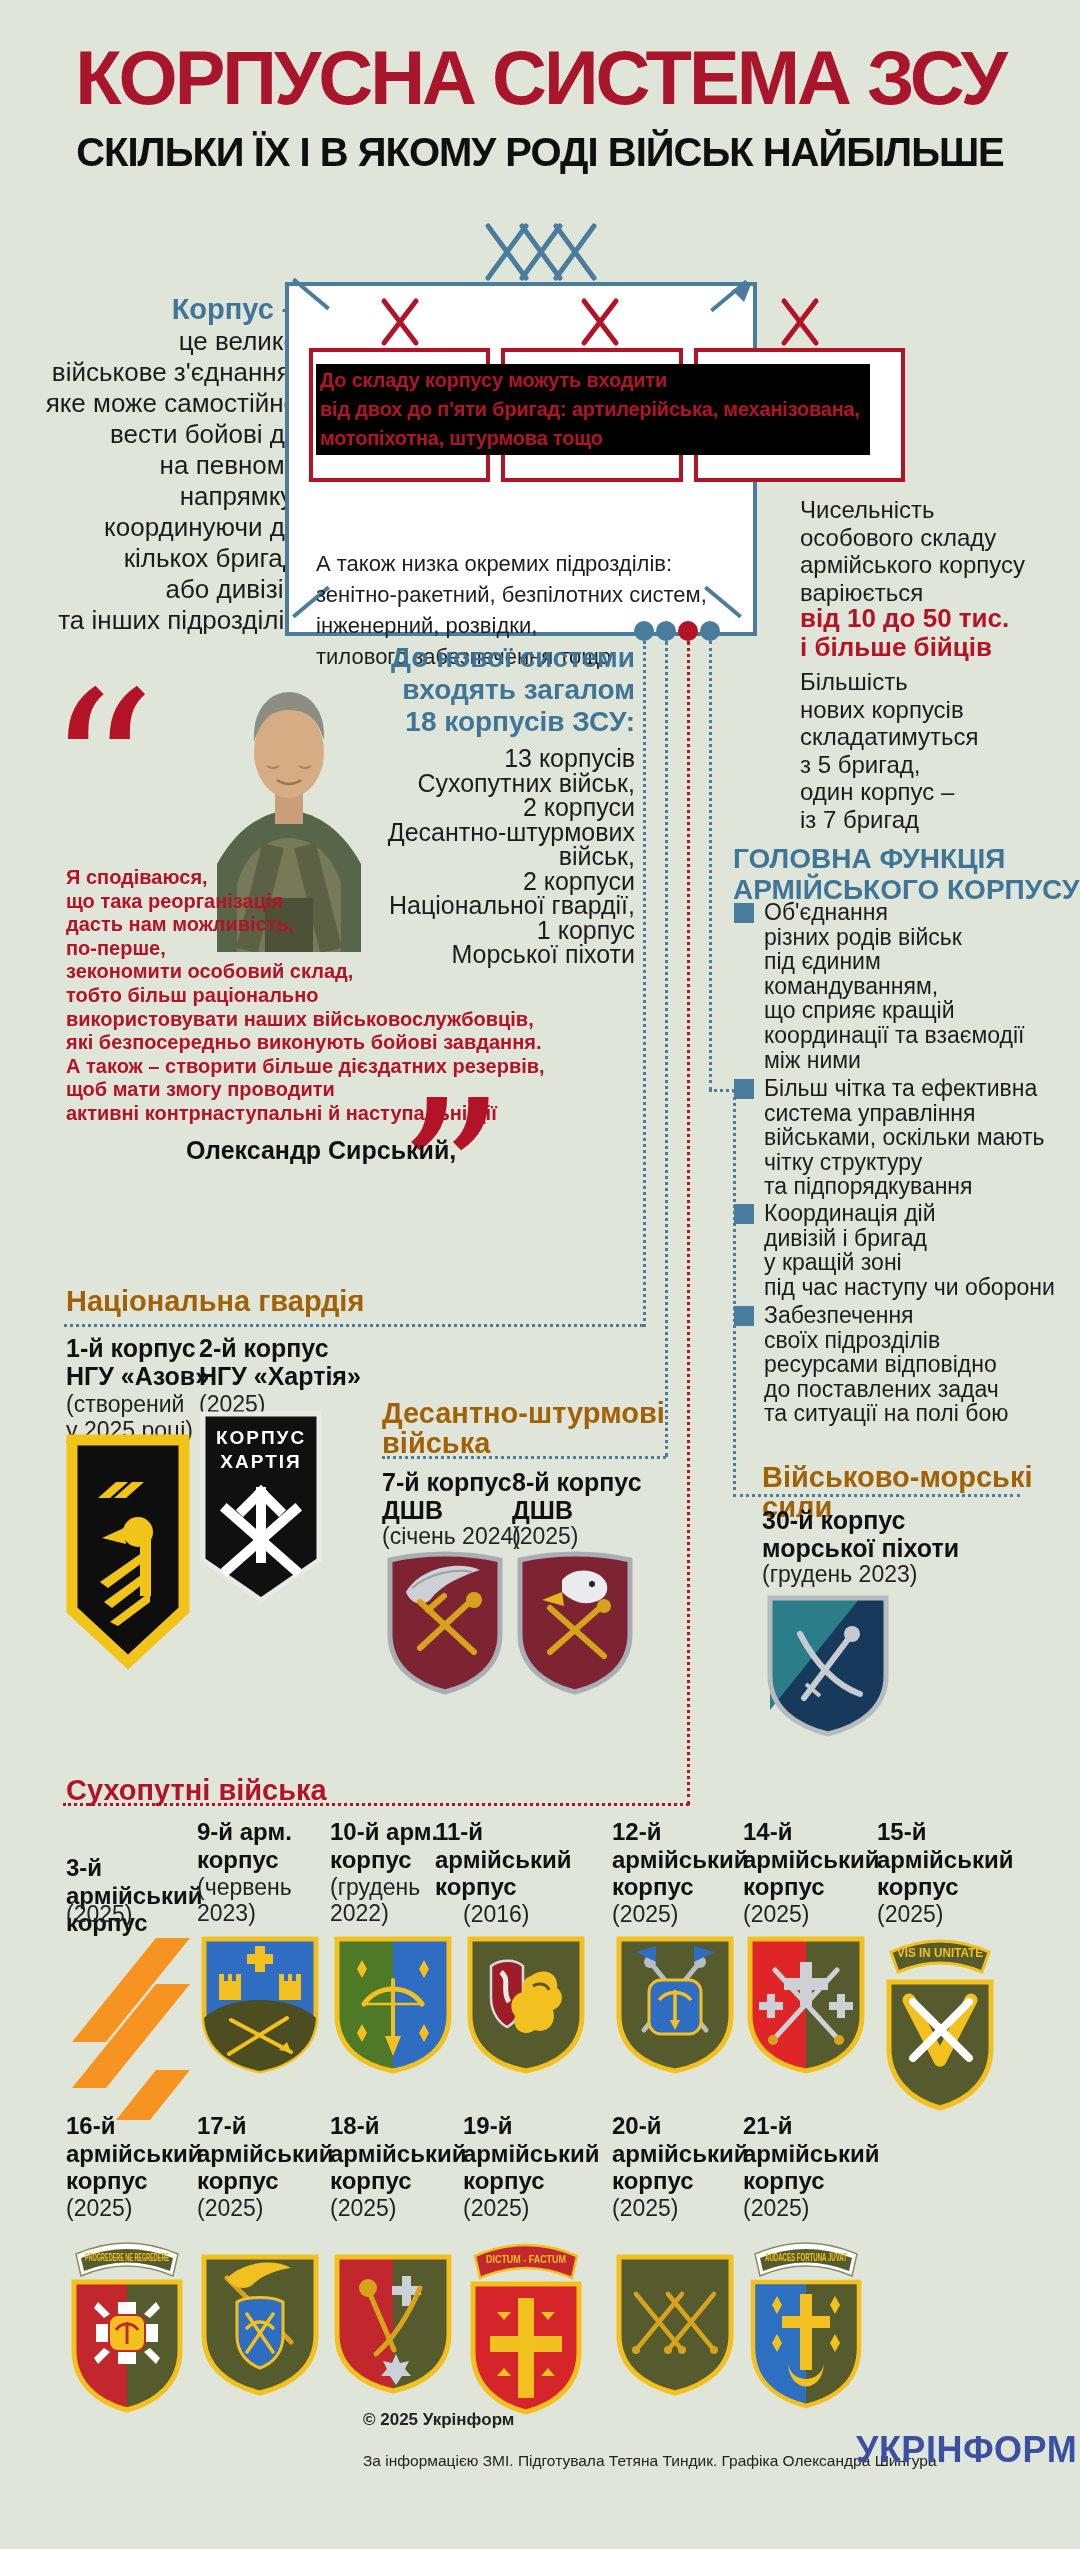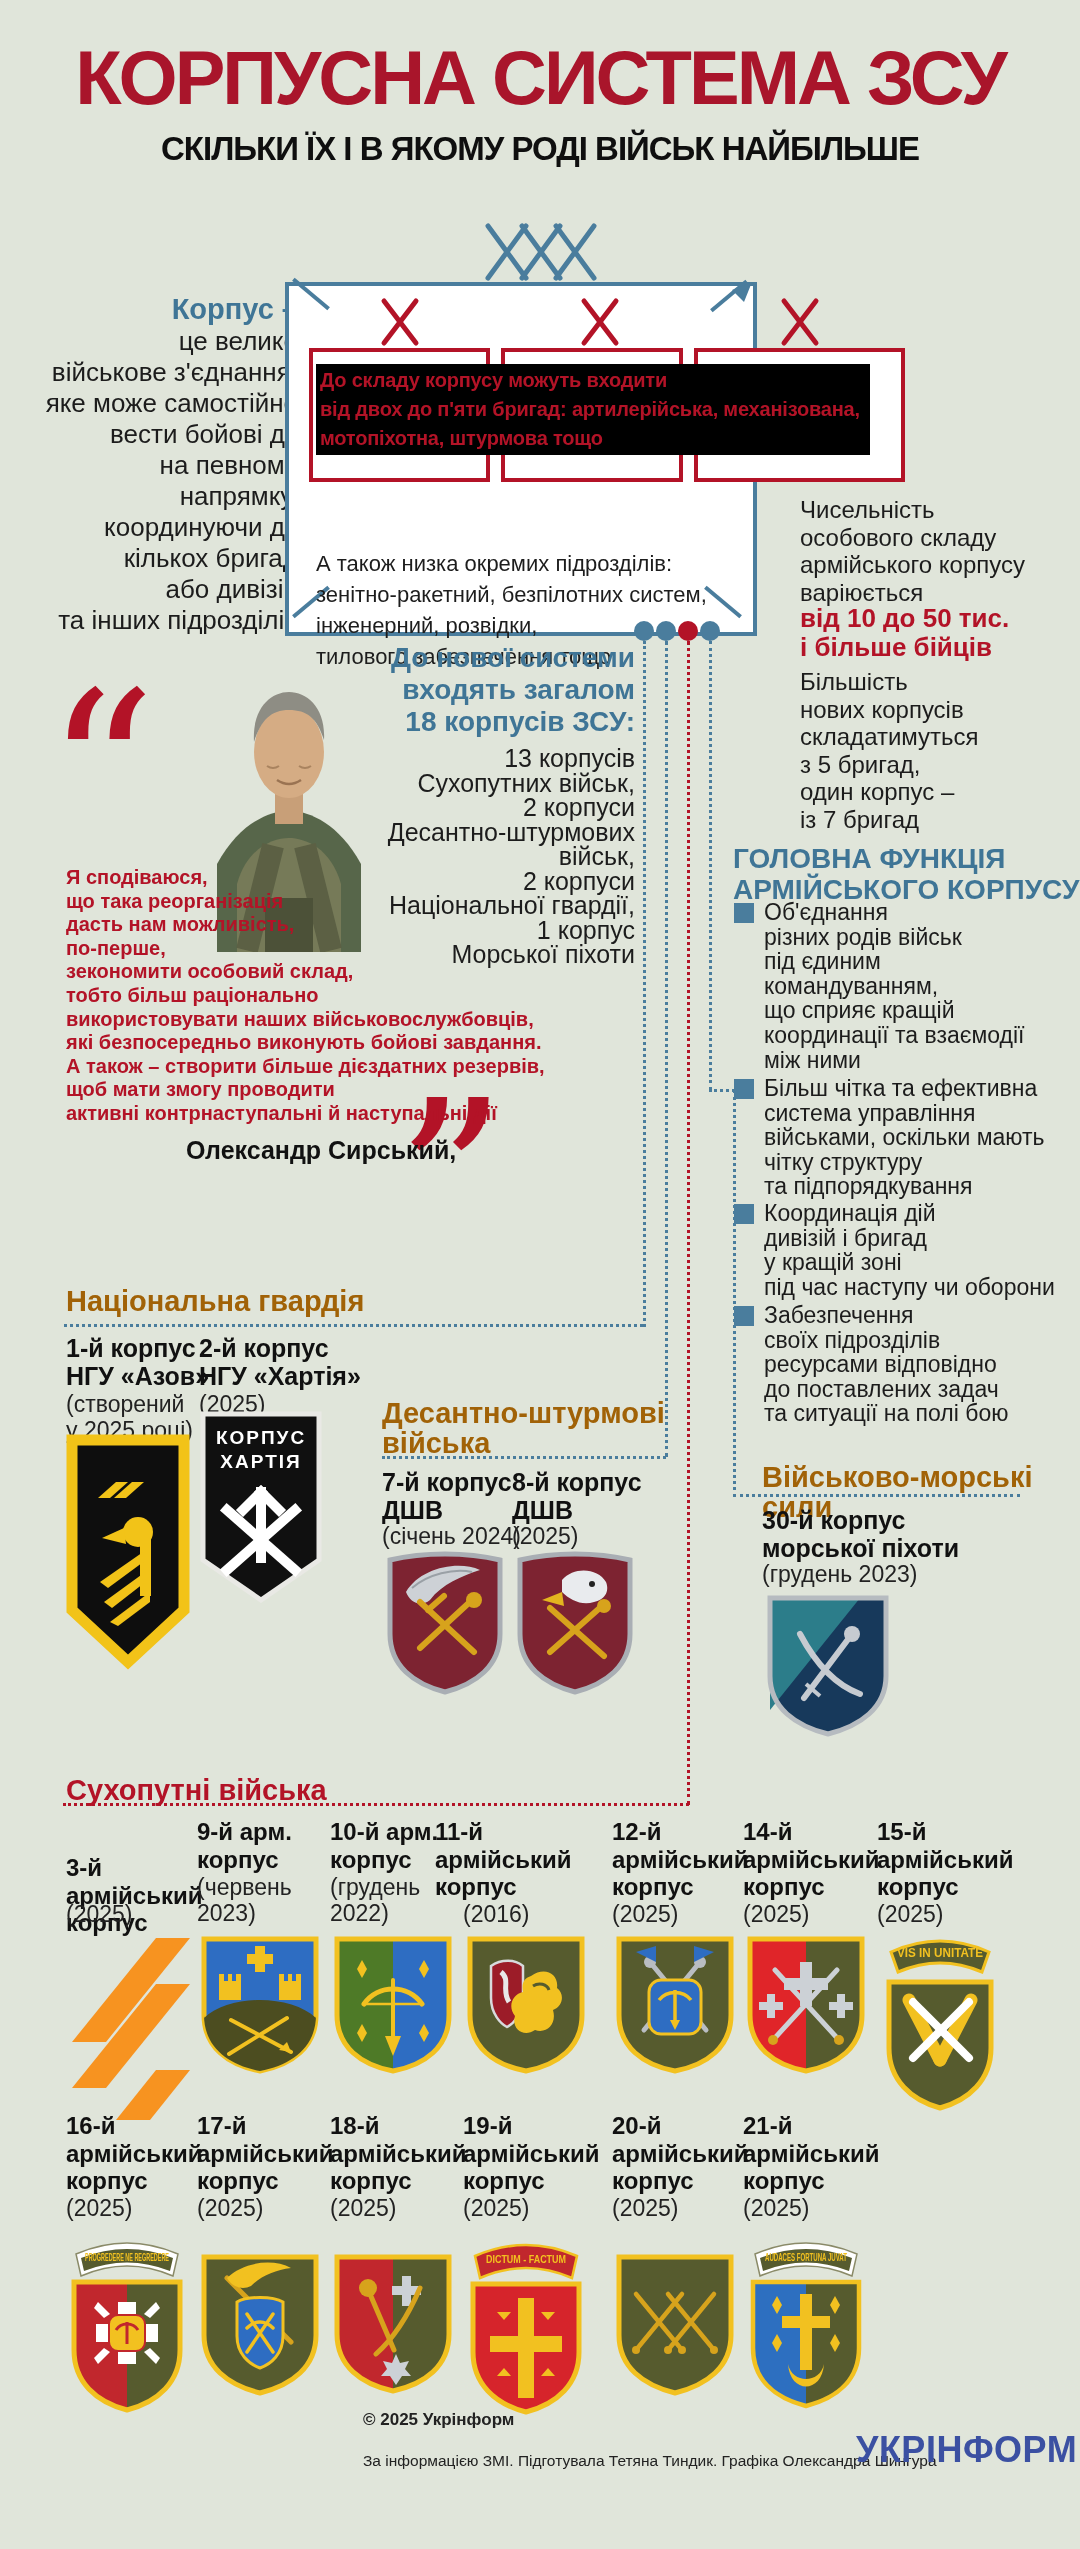--- a/index.html
+++ b/index.html
@@ -3,21 +3,21 @@
 <meta charset="utf-8">
 <style>
   html,body{margin:0;padding:0;background:#9aa09a;}
   #canvas{position:relative;width:1080px;height:2549px;margin:0 auto;background:#e0e5da;
     outline:1px solid #c3c9bf;overflow:hidden;font-family:"Liberation Sans",sans-serif;color:#1c1c1c;}
   .abs{position:absolute;}
   .pre{white-space:pre-line;}
   
   #title{left:0;top:34px;width:1080px;text-align:center;font-size:76px;font-weight:bold;
     color:#a9152b;letter-spacing:-3px;}
-  #subtitle{left:0;top:130px;width:1080px;text-align:center;font-size:33px;font-weight:bold;
+  #subtitle{left:0;top:130px;width:1080px;text-align:center;font-size:40px;font-weight:bold;
     color:#0f0f0f;letter-spacing:-1px;}
   
   #definition{left:24px;top:294px;width:274px;text-align:right;font-size:26px;line-height:31px;}
   #definition .term{font-size:29px;font-weight:bold;color:#3f7596;}
   
   #panel{left:285px;top:282px;width:464px;height:346px;background:#fff;border:4px solid #4a7d9d;}
   .tick{width:46px;height:4px;background:#4a7d9d;}
   .redbox{border:4px solid #b31327;}
   #r1{left:309px;top:348px;width:173px;height:126px;}
   #r2{left:501px;top:348px;width:174px;height:126px;}

